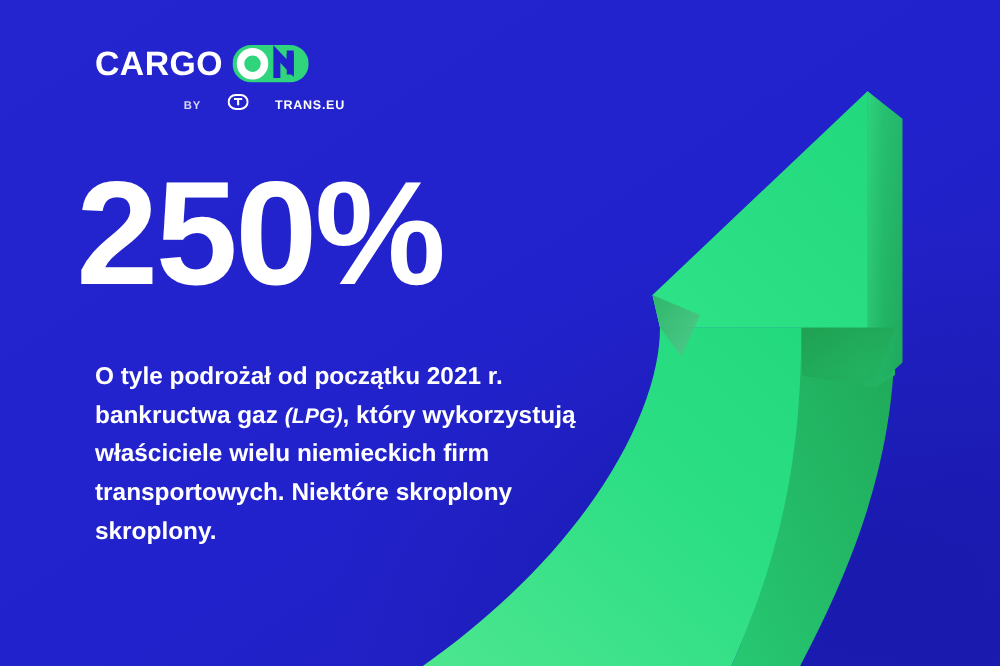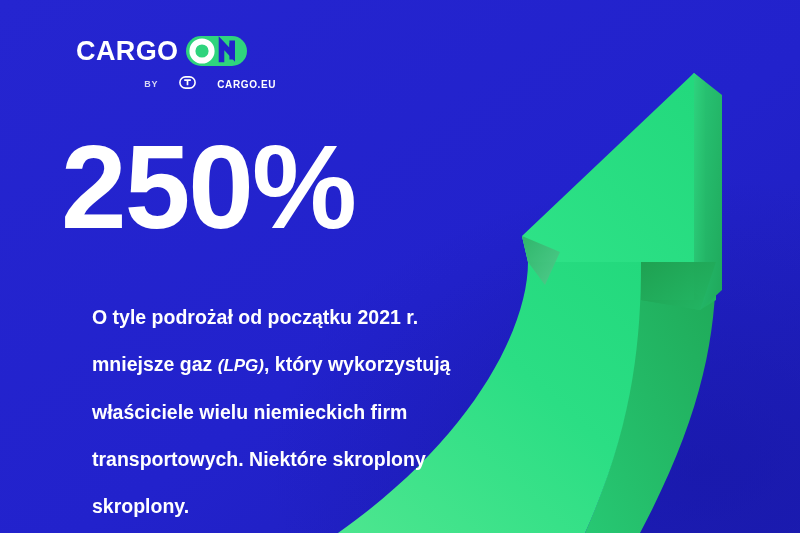--- a/index.html
+++ b/index.html
@@ -96,21 +96,21 @@
     position: absolute;
     left: 76px;
     top: 286px;
     width: 420px;
     color: #FFFFFF;
     font-size: 19.5px;
     font-weight: bold;
     line-height: 31px;
     font-family: "Liberation Sans", sans-serif;
   }
-  .body-copy p { margin: 16px; }
+  .body-copy p { margin: 0; }
   .lpg { font-size: 17px; font-style: italic; }
 </style>
 </head>
 <body>
 
 <div class="canvas">
 
   <svg class="bg-layer" viewBox="0 0 800 533" preserveAspectRatio="none">
     <defs>
       <linearGradient id="bgGrad" x1="0" y1="0" x2="1" y2="1">
@@ -194,27 +194,27 @@
       </span>
     </div>
     <div class="logo-sub">
       <span class="logo-by">BY</span>
       <span class="t-badge">
         <svg width="17" height="13" viewBox="0 0 17 13">
           <rect x="0.9" y="0.9" width="15.2" height="11.2" rx="5.6" fill="none" stroke="#FFFFFF" stroke-width="1.6"></rect>
           <path d="M 5.2 4.2 L 11.8 4.2 M 8.5 4.2 L 8.5 9.2" stroke="#FFFFFF" stroke-width="1.7" stroke-linecap="butt"></path>
         </svg>
       </span>
-      <span class="logo-trans">CARGO.EU</span>
+      <span class="logo-trans">TRANS.EU</span>
     </div>
   </div>
 
   <div class="stat">250%</div>
 
   <div class="body-copy">
     <p>O tyle podrożał od początku 2021 r.</p>
-    <p><span>mniejsze gaz </span><span class="lpg">(LPG)</span><span>, który wykorzystują</span></p>
+    <p><span>bankructwa gaz </span><span class="lpg">(LPG)</span><span>, który wykorzystują</span></p>
     <p>właściciele wielu niemieckich firm</p>
     <p>transportowych. Niektóre skroplony</p>
     <p>skroplony.</p>
   </div>
 
 </div>
 
 </body></html>

